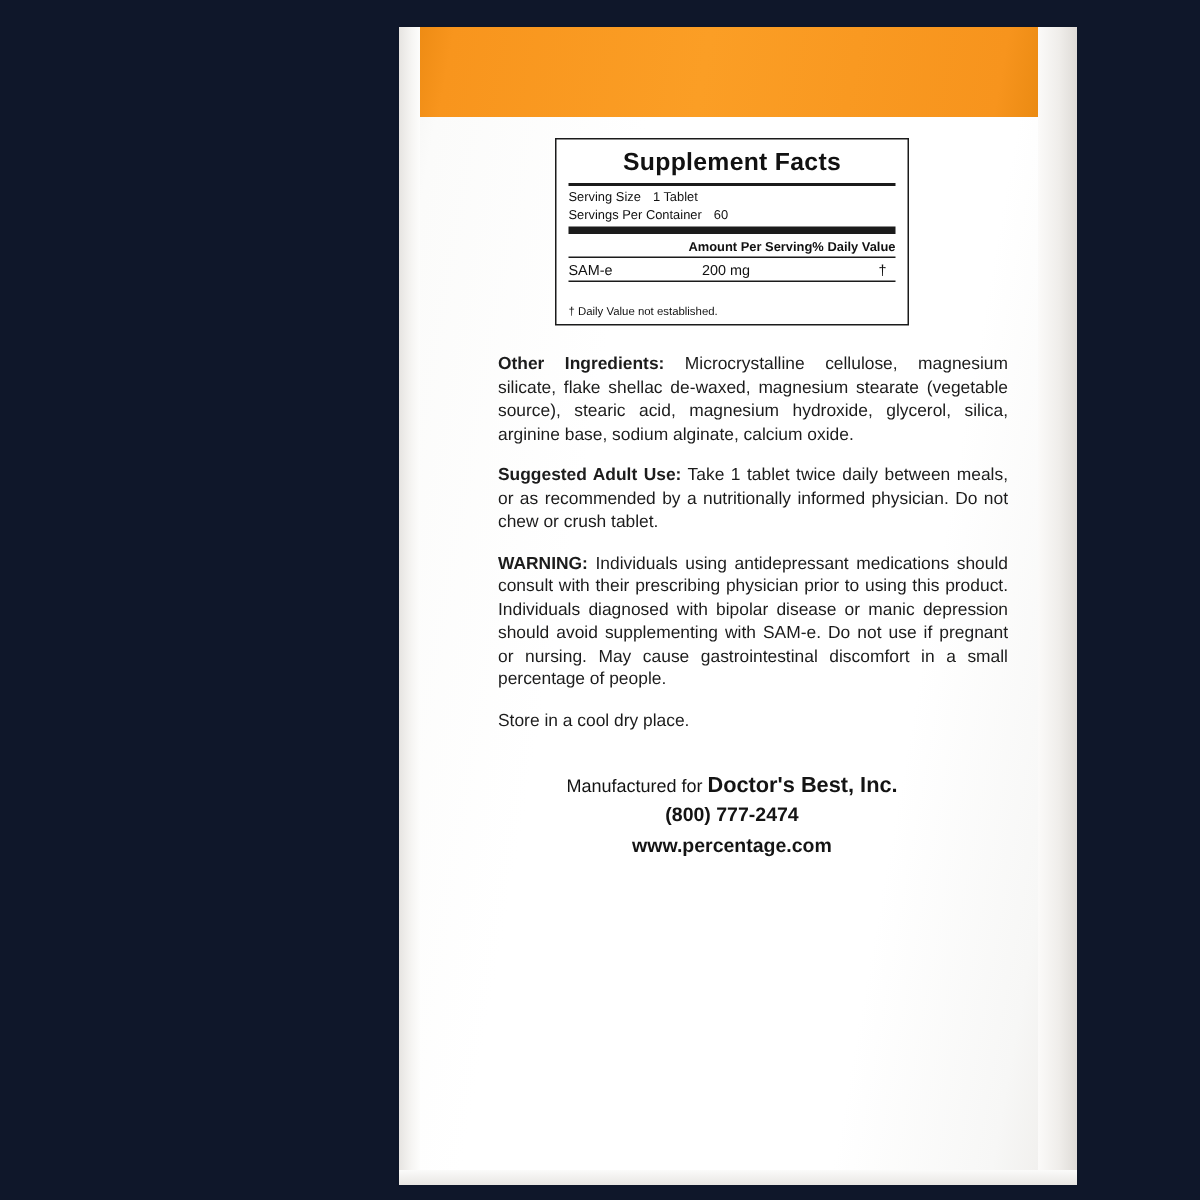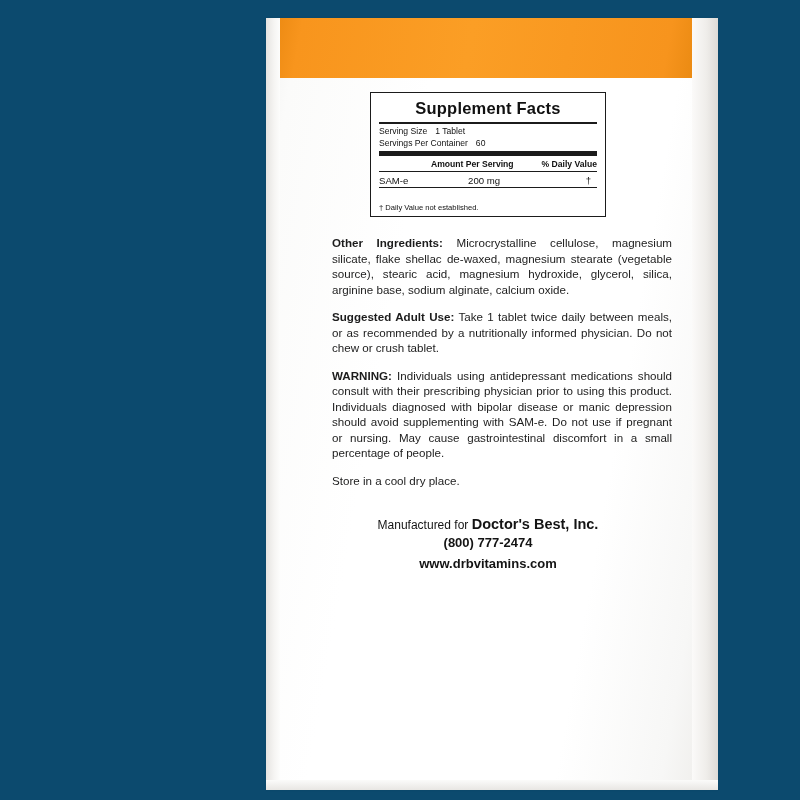--- a/index.html
+++ b/index.html
@@ -8,21 +8,21 @@
     width: 800px;
     height: 800px;
     background: #ffffff;
     font-family: "Liberation Sans", sans-serif;
   }
 
   #stage {
     position: relative;
     width: 800px;
     height: 800px;
-    background: #0c4a6e;
+    background: #0f172a;
     overflow: hidden;
   }
 
   
   .box {
     position: absolute;
     left: 266px;
     top: 18px;
     width: 452px;
     height: 772px;
@@ -121,21 +121,21 @@
   .sf-serving span.val { display: inline-block; padding-left: 8px; }
 
   .sf-dvhead {
     display: flex;
     justify-content: flex-end;
     font-size: 8.6px;
     font-weight: bold;
     color: #111;
     padding: 1px 0 1px 0;
   }
-  .sf-dvhead .aps { padding-right: 28px; }
+  .sf-dvhead .aps { padding-right: 0; }
 
   .sf-row {
     display: flex;
     align-items: baseline;
     font-size: 9.6px;
     color: #111;
     padding: 2px 0 0 0;
   }
   .sf-row .nm { width: 42%; }
   .sf-row .amt { width: 38%; text-align: left; }
@@ -283,19 +283,19 @@
         <div class="store">Store in a cool dry place.</div>
 
       </div>
 
       <div class="mfg">
         <div class="mfg-line1">
           <span>Manufactured for</span>
           <span class="brand">Doctor's Best, Inc.</span>
         </div>
         <div class="mfg-phone">(800) 777-2474</div>
-        <div class="mfg-web">www.drbvitamins.com</div>
+        <div class="mfg-web">www.percentage.com</div>
       </div>
 
     </div>
   </div>
 
 </div>
 
 </body></html>

